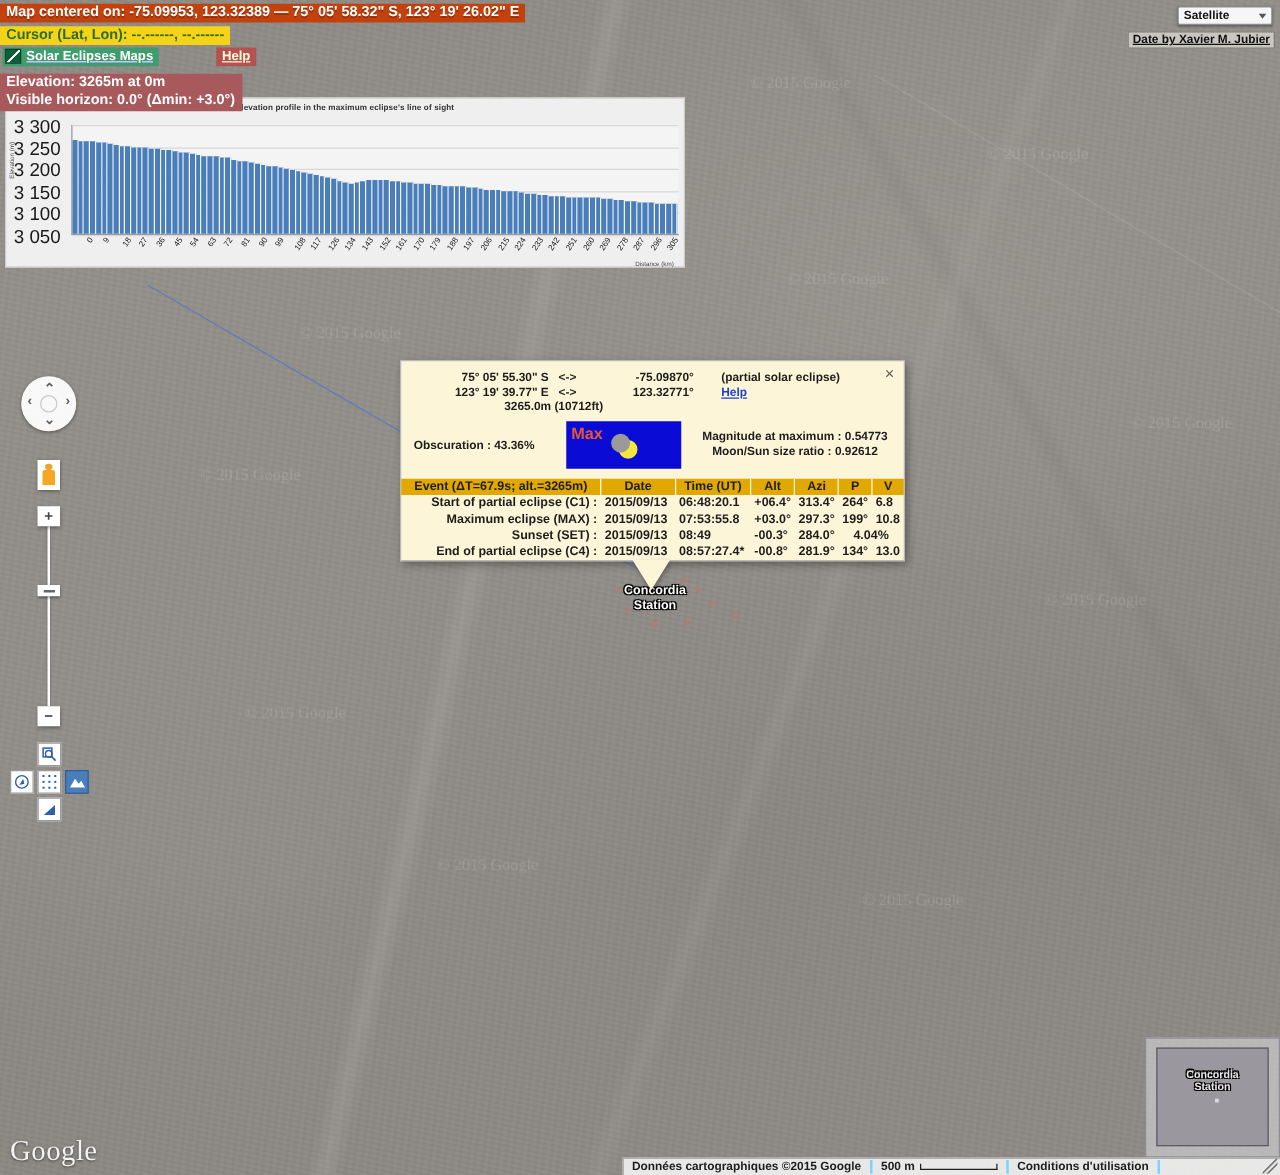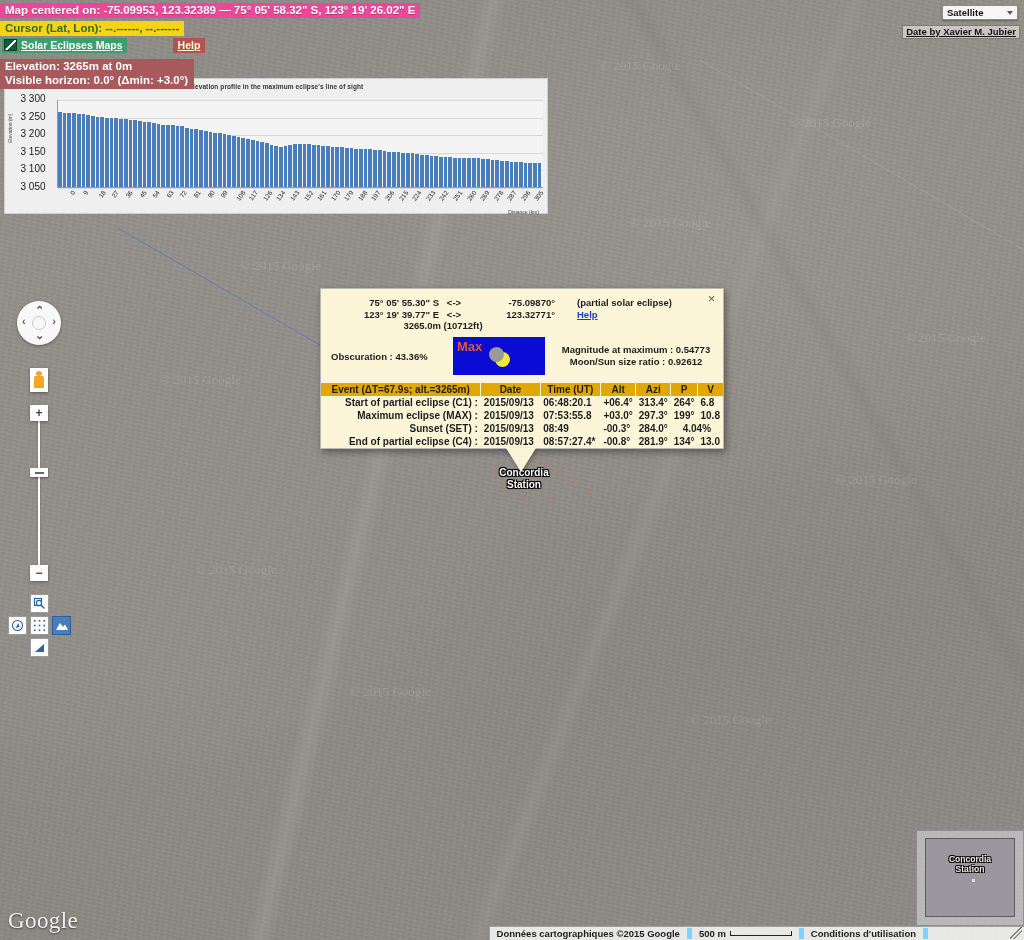--- a/index.html
+++ b/index.html
@@ -42,21 +42,21 @@
     white-space: nowrap;
     user-select: none;
   }
 
   
   #los { position: absolute; inset: 0; }
 
   
   #topinfo { position: absolute; left: 0; top: 0; z-index: 40; }
   .bar-centered {
-    background: #ec4899;
+    background: #c2410c;
     color: #ffffff;
     font-weight: bold;
     font-size: 11.5px;
     padding: 1px 5px 2px 5px;
     display: inline-block;
     white-space: nowrap;
     text-shadow: 0 1px 0 rgba(0,0,0,.25);
   }
   .bar-cursor {
     background: #f5d316;
@@ -107,22 +107,22 @@
     color: #333; padding-top: 4px; letter-spacing: .1px;
   }
   #chart-body { position: absolute; left: 0; top: 12px; width: 544px; height: 124px; }
   #ylabel {
     position: absolute; left: 2px; top: 52px;
     font-size: 5px; color: #444;
     transform: rotate(-90deg); transform-origin: left top;
     white-space: nowrap;
   }
   .ytick {
-    position: absolute; right: 0; width: 44px; text-align: center;
-    font-size: 10px; color: #1a1a1a; font-family: "Liberation Sans", sans-serif;
+    position: absolute; right: 0; width: 44px; text-align: left;
+    font-size: 15px; color: #1a1a1a; font-family: "Liberation Sans", sans-serif;
   }
   #yticks { position: absolute; left: 4px; top: 0; width: 46px; height: 100px; }
   #plot {
     position: absolute; left: 52px; top: 9px; right: 6px; height: 88px;
     border-left: 1px solid #9a9a9a; border-bottom: 1px solid #9a9a9a;
     background: #f4f4f4;
   }
   .gridline { position: absolute; left: 0; right: 0; height: 1px; background: #d8d8d8; }
   #bars { position: absolute; inset: 0; display: flex; align-items: flex-end; gap: 0; }
   .bar { flex: 1 1 0; background: #4a7ebb; border-right: 1px solid #f4f4f4; }
@@ -312,21 +312,21 @@
     font-size: 23px; letter-spacing: .4px;
     text-shadow: 0 1px 2px rgba(0,0,0,.55);
   }
   #attrib {
     position: absolute; right: 0; bottom: 0; height: 14px; z-index: 46;
     display: flex; align-items: center;
     background: rgba(245,245,245,.88);
     border-top: 1px solid #9f9f9f; border-left: 1px solid #9f9f9f;
     font-size: 9.5px; font-weight: bold; color: #1d1d1d;
   }
-  #attrib .seg { padding: 0 7px; border-right: 5px solid #7dd3fc; white-space: nowrap; }
+  #attrib .seg { padding: 0 7px; border-right: 2px solid #7dd3fc; white-space: nowrap; }
   #attrib .seg:last-child { border-right: none; }
   #scalebar { display: flex; align-items: center; gap: 4px; }
   #scalebar .rule {
     width: 62px; height: 5px;
     border: 1px solid #222; border-top: none; background: transparent;
   }
   #resize-grip {
     position: absolute; right: 2px; bottom: 1px; width: 12px; height: 12px; z-index: 47;
     background:
       linear-gradient(135deg, transparent 45%, #777 46%, #777 52%, transparent 53%),

